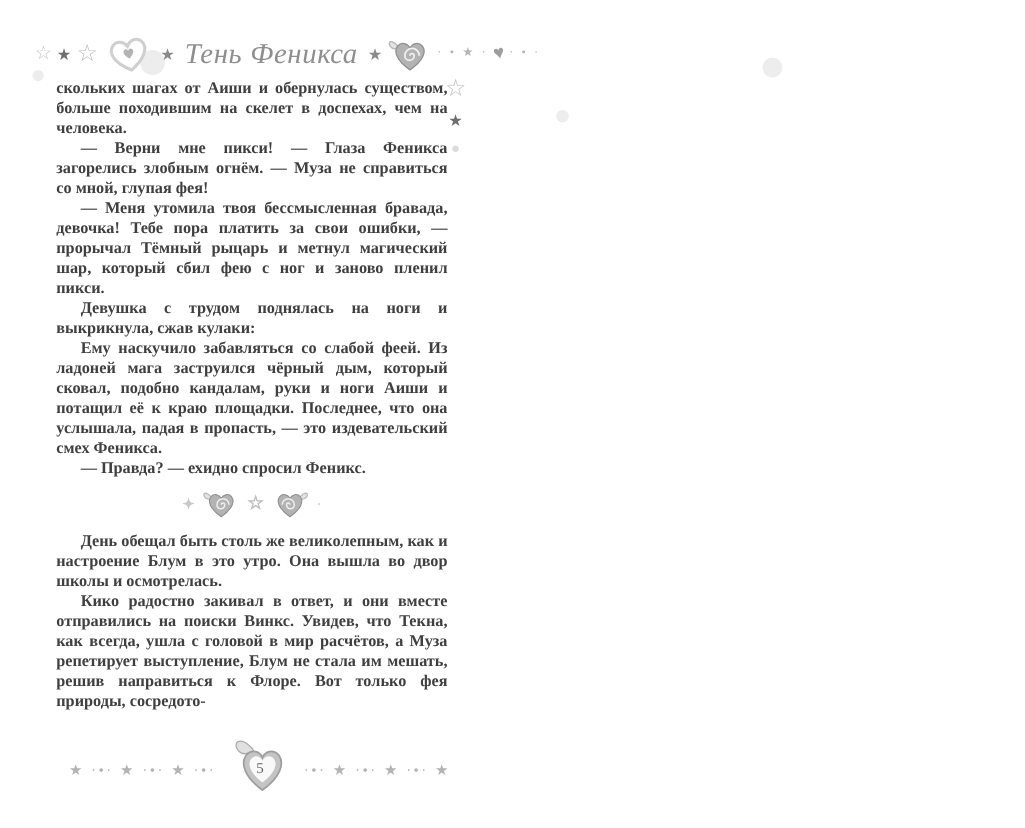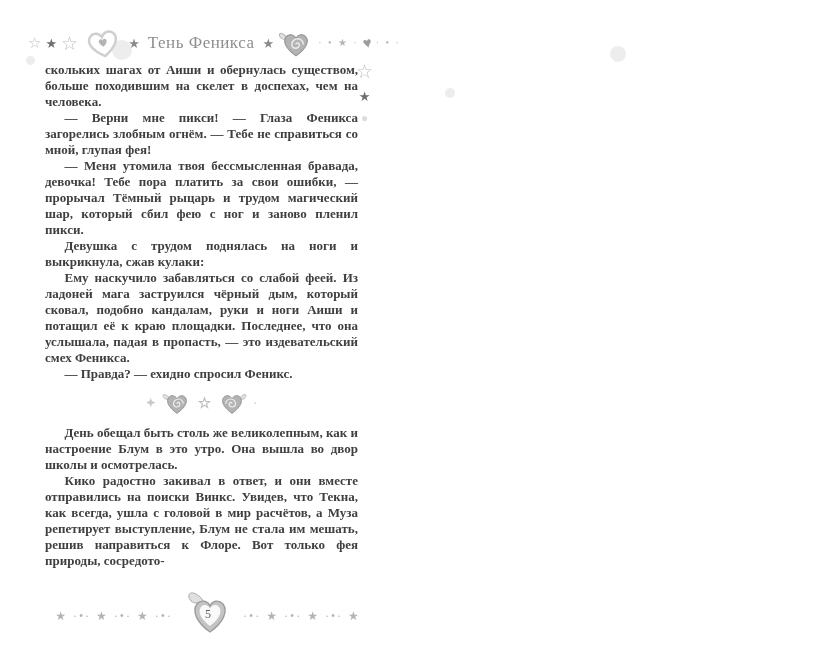--- a/index.html
+++ b/index.html
@@ -10,21 +10,21 @@
     color:#3f3f3f;
   }
   .page{position:absolute;top:0;height:662px;}
   .page-left{left:0;width:410px;}
   .page-right{left:410px;width:410px;}
 
   
   .header{position:absolute;top:26px;display:flex;align-items:center;gap:4px;}
   .header-left{left:28px;width:350px;}
   .page-title{
-    font-size:17px;color:#8e8e8e;letter-spacing:.5px;
+    font-style:italic;font-size:23px;color:#8e8e8e;letter-spacing:.5px;
     white-space:nowrap;padding:0 4px;
   }
   .glyph{line-height:1;display:inline-block;}
   .g-star-out{color:#bdbdbd;font-size:15px;}
   .g-star-out.big{font-size:19px;}
   .g-star-fill{color:#8a8a8a;font-size:13px;}
   .g-star-fill.dark{color:#6f6f6f;}
   .g-star-lt{color:#c9c9c9;font-size:12px;}
   .g-heart{color:#9d9d9d;font-size:15px;transform:rotate(-12deg);}
   .g-dot{color:#dcdcdc;font-size:12px;}
@@ -90,22 +90,22 @@
     </span>
 
     <span class="glyph g-trail">· • ★ ·</span>
     <span class="glyph g-heart">♥</span>
     <span class="glyph g-trail">· • ·</span>
   </div>
 
   <div class="textcol textcol-left">
     <div>
         <p class="no-indent">скольких шагах от Аиши и обернулась существом, больше походившим на скелет в доспехах, чем на человека.</p>
-        <p>— Верни мне пикси! — Глаза Феникса загорелись злобным огнём. — Тебе не справиться со мной, глупая фея!</p>
-        <p>— Меня утомила твоя бессмысленная бравада, девочка! Тебе пора платить за свои ошибки, — прорычал Тёмный рыцарь и трудом магический шар, который сбил фею с ног и заново пленил пикси.</p>
+        <p>— Верни мне пикси! — Глаза Феникса загорелись злобным огнём. — Муза не справиться со мной, глупая фея!</p>
+        <p>— Меня утомила твоя бессмысленная бравада, девочка! Тебе пора платить за свои ошибки, — прорычал Тёмный рыцарь и метнул магический шар, который сбил фею с ног и заново пленил пикси.</p>
         <p>Девушка с трудом поднялась на ноги и выкрикнула, сжав кулаки:</p>
         <p>Ему наскучило забавляться со слабой феей. Из ладоней мага заструился чёрный дым, который сковал, подобно кандалам, руки и ноги Аиши и потащил её к краю площадки. Последнее, что она услышала, падая в пропасть, — это издевательский смех Феникса.</p>
         <p>— Правда? — ехидно спросил Феникс.</p>
       </div>
 
     <div class="divider">
       <span class="glyph g-star-lt">✦</span>
       <span>
         <svg width="30" height="26" viewBox="0 0 34 30">
           <path d="M7 8 C1 2 -1 7 3 10 C5.5 11.5 9 10.5 11 9 Z" fill="#e2e2e2" stroke="#b5b5b5" stroke-width="1"></path>

